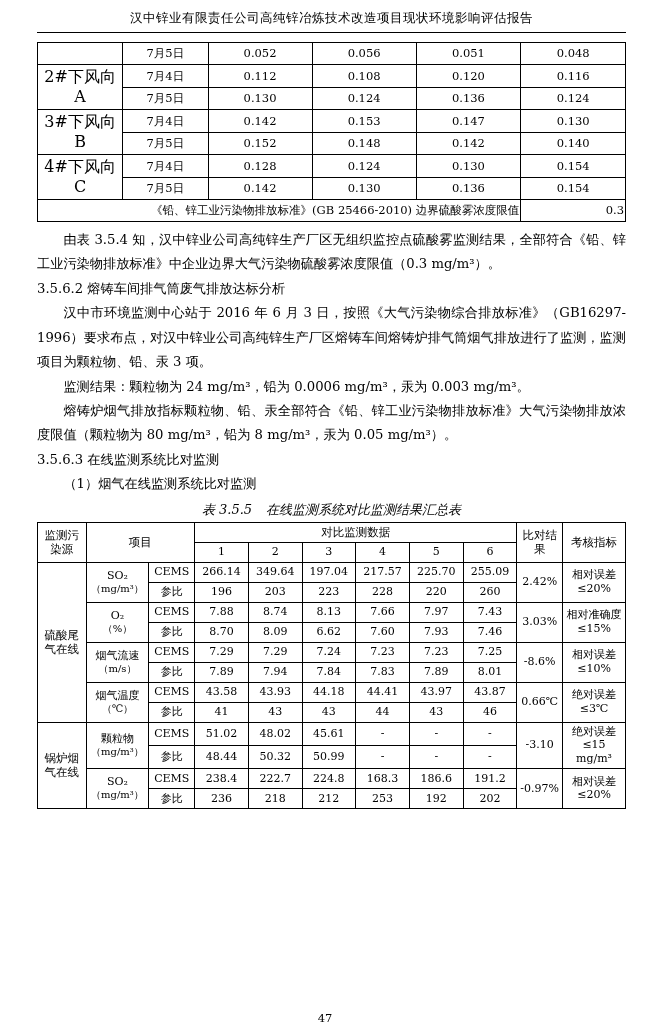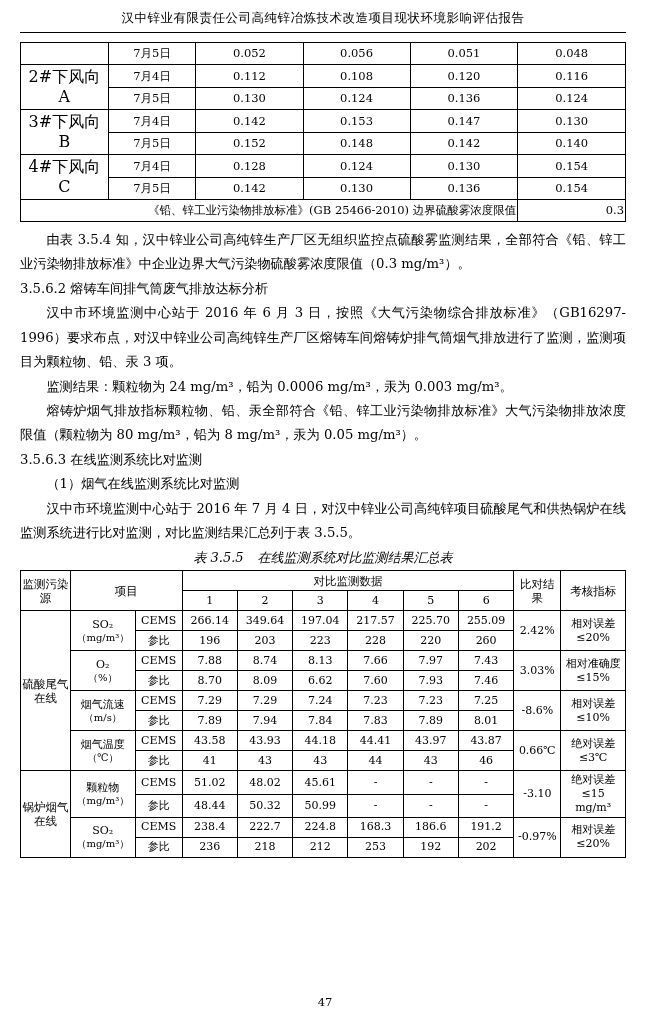--- a/index.html
+++ b/index.html
@@ -11,21 +11,21 @@
     width: 650px;
     height: 1033px;
     font-family: "DejaVu Serif", "Liberation Serif", serif;
     color: #000000;
     position: relative;
   }
   .page {
     width: 650px;
     height: 1033px;
     box-sizing: border-box;
-    padding: 10px 24px 0 20px;
+    padding: 10px 24px 0 37px;
     position: relative;
   }
   .header {
     text-align: center;
     font-size: 12.5px;
     letter-spacing: 0.5px;
     padding-bottom: 5px;
     border-bottom: 1px solid #000;
     margin-bottom: 9px;
     font-family: "DejaVu Serif", "Liberation Serif", serif;
@@ -93,21 +93,21 @@
     font-size: 11.5px;
   }
   .t2 .vert {
     font-size: 11.5px;
   }
   .unit {
     font-size: 10px;
   }
   .pagenum {
     position: absolute;
-    bottom: 24px;
+    bottom: 8px;
     left: 0;
     width: 650px;
     text-align: center;
     font-size: 11.5px;
   }
 </style>
 </head>
 <body>
 
 <div class="page">
@@ -186,21 +186,20 @@
 
   <div class="gap"></div>
 
   <p class="indent">由表 3.5.4 知，汉中锌业公司高纯锌生产厂区无组织监控点硫酸雾监测结果，全部符合《铅、锌工业污染物排放标准》中企业边界大气污染物硫酸雾浓度限值（0.3 mg/m³）。</p>
   <p class="sec">3.5.6.2 熔铸车间排气筒废气排放达标分析</p>
   <p class="indent">汉中市环境监测中心站于 2016 年 6 月 3 日，按照《大气污染物综合排放标准》（GB16297-1996）要求布点，对汉中锌业公司高纯锌生产厂区熔铸车间熔铸炉排气筒烟气排放进行了监测，监测项目为颗粒物、铅、汞 3 项。</p>
   <p class="indent">监测结果：颗粒物为 24 mg/m³，铅为 0.0006 mg/m³，汞为 0.003 mg/m³。</p>
   <p class="indent">熔铸炉烟气排放指标颗粒物、铅、汞全部符合《铅、锌工业污染物排放标准》大气污染物排放浓度限值（颗粒物为 80 mg/m³，铅为 8 mg/m³，汞为 0.05 mg/m³）。</p>
   <p class="sec">3.5.6.3 在线监测系统比对监测</p>
   <p class="indent">（1）烟气在线监测系统比对监测</p>
-  <p class="indent">汉中市环境监测中心站于 2016 年 7 月 4 日，对汉中锌业公司高纯锌项目硫酸尾气和供热锅炉在线监测系统进行比对监测，对比监测结果汇总列于表 3.5.5。</p>
 
   <div class="tbl-caption">
     <span>表 3.5.5</span><span class="sp"></span><span>在线监测系统对比监测结果汇总表</span>
   </div>
 
   <table class="t2">
     <colgroup>
       <col style="width:8.5%">
       <col style="width:11%">
       <col style="width:8%">

